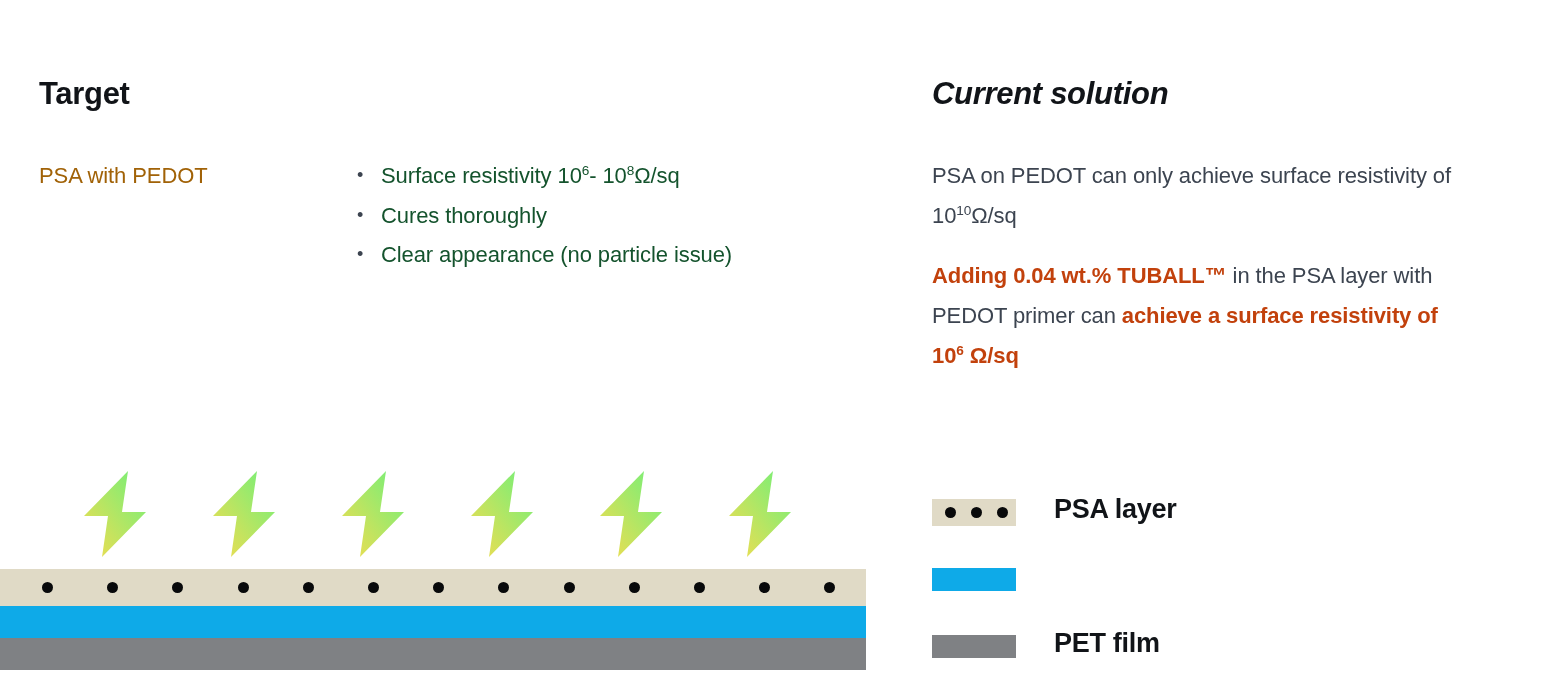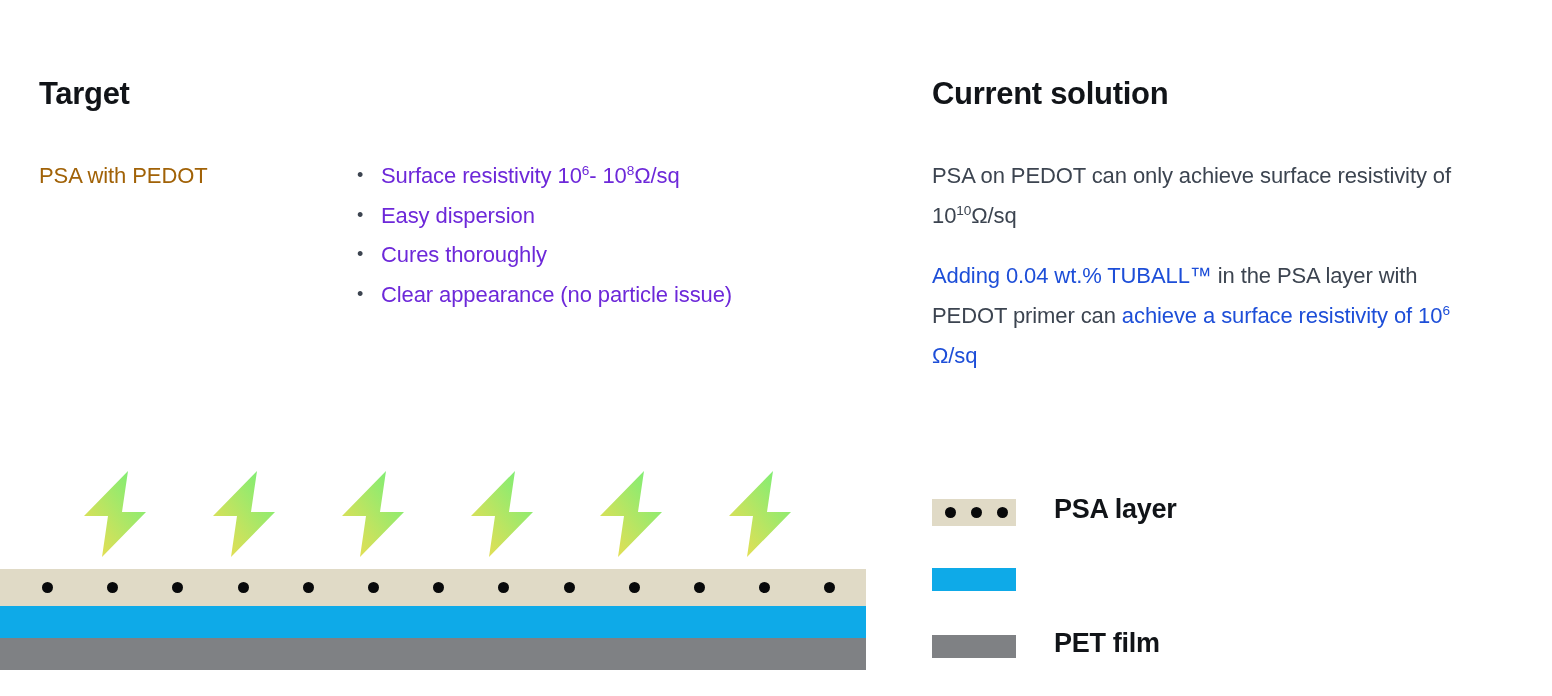--- a/index.html
+++ b/index.html
@@ -22,21 +22,21 @@
   .col-heading {
     position: absolute;
     font-size: 31px;
     font-weight: bold;
     color: #111418;
     letter-spacing: -0.3px;
     white-space: nowrap;
   }
   #heading-target        { left: 39px;  top: 52px; }
   #heading-requirements  { left: 344px; top: 52px; }
-  #heading-solution      { left: 932px; top: 52px; }
+  #heading-solution      { left: 932px; top: 52px; font-style: italic; }
 
   
   .body-text {
     font-size: 22px;
     color: #a16207;
     line-height: 39px;
     letter-spacing: -0.1px;
   }
   #target-body {
     position: absolute;
@@ -50,21 +50,21 @@
     position: absolute;
     left: 357px;
     top: 132px;
     width: 520px;
     list-style: none;
   }
   #req-list li {
     position: relative;
     padding-left: 24px;
     font-size: 22px;
-    color: #6d28d9;
+    color: #14532d;
     line-height: 39.5px;
     letter-spacing: -0.1px;
     white-space: nowrap;
   }
   #req-list li::before {
     content: "\2022";
     position: absolute;
     left: 0;
     top: 0;
     color: #3c4450;
@@ -90,21 +90,21 @@
   #solution-p2 {
     position: absolute;
     left: 932px;
     top: 232px;
     width: 530px;
     font-size: 22px;
     color: #3c4450;
     line-height: 40px;
     letter-spacing: -0.1px;
   }
-  #solution-p2 b { font-weight: normal; color: #1d4ed8; }
+  #solution-p2 b { font-weight: bold; color: #c2410c; }
 
   
   #stack {
     position: absolute;
     left: 0;
     top: 545px;
     width: 866px;
     height: 101px;
   }
   .layer { position: absolute; left: 0; width: 866px; }
@@ -186,21 +186,20 @@
 
 <div id="page">
 
   <div class="col-heading" id="heading-target">Target</div>
 
   <div class="body-text" id="target-body">PSA with PEDOT</div>
 
 
   <ul id="req-list">
     <li><span>Surface resistivity 10</span><sup>6</sup><span>- 10</span><sup>8</sup><span>Ω/sq</span></li>
-    <li><span>Easy dispersion</span></li>
     <li><span>Cures thoroughly</span></li>
     <li><span>Clear appearance (no particle issue)</span></li>
   </ul>
 
   <div class="col-heading" id="heading-solution">Current solution</div>
 
   <p id="solution-p1"><span>PSA on PEDOT can only achieve surface resistivity of  10</span><sup>10</sup><span>Ω/sq</span></p>
 
   <p id="solution-p2"><b>Adding 0.04 wt.% TUBALL™</b><span> in the PSA layer with PEDOT primer can </span><b>achieve a surface resistivity of 10</b><b><sup>6</sup></b><b> Ω/sq</b></p>
 

